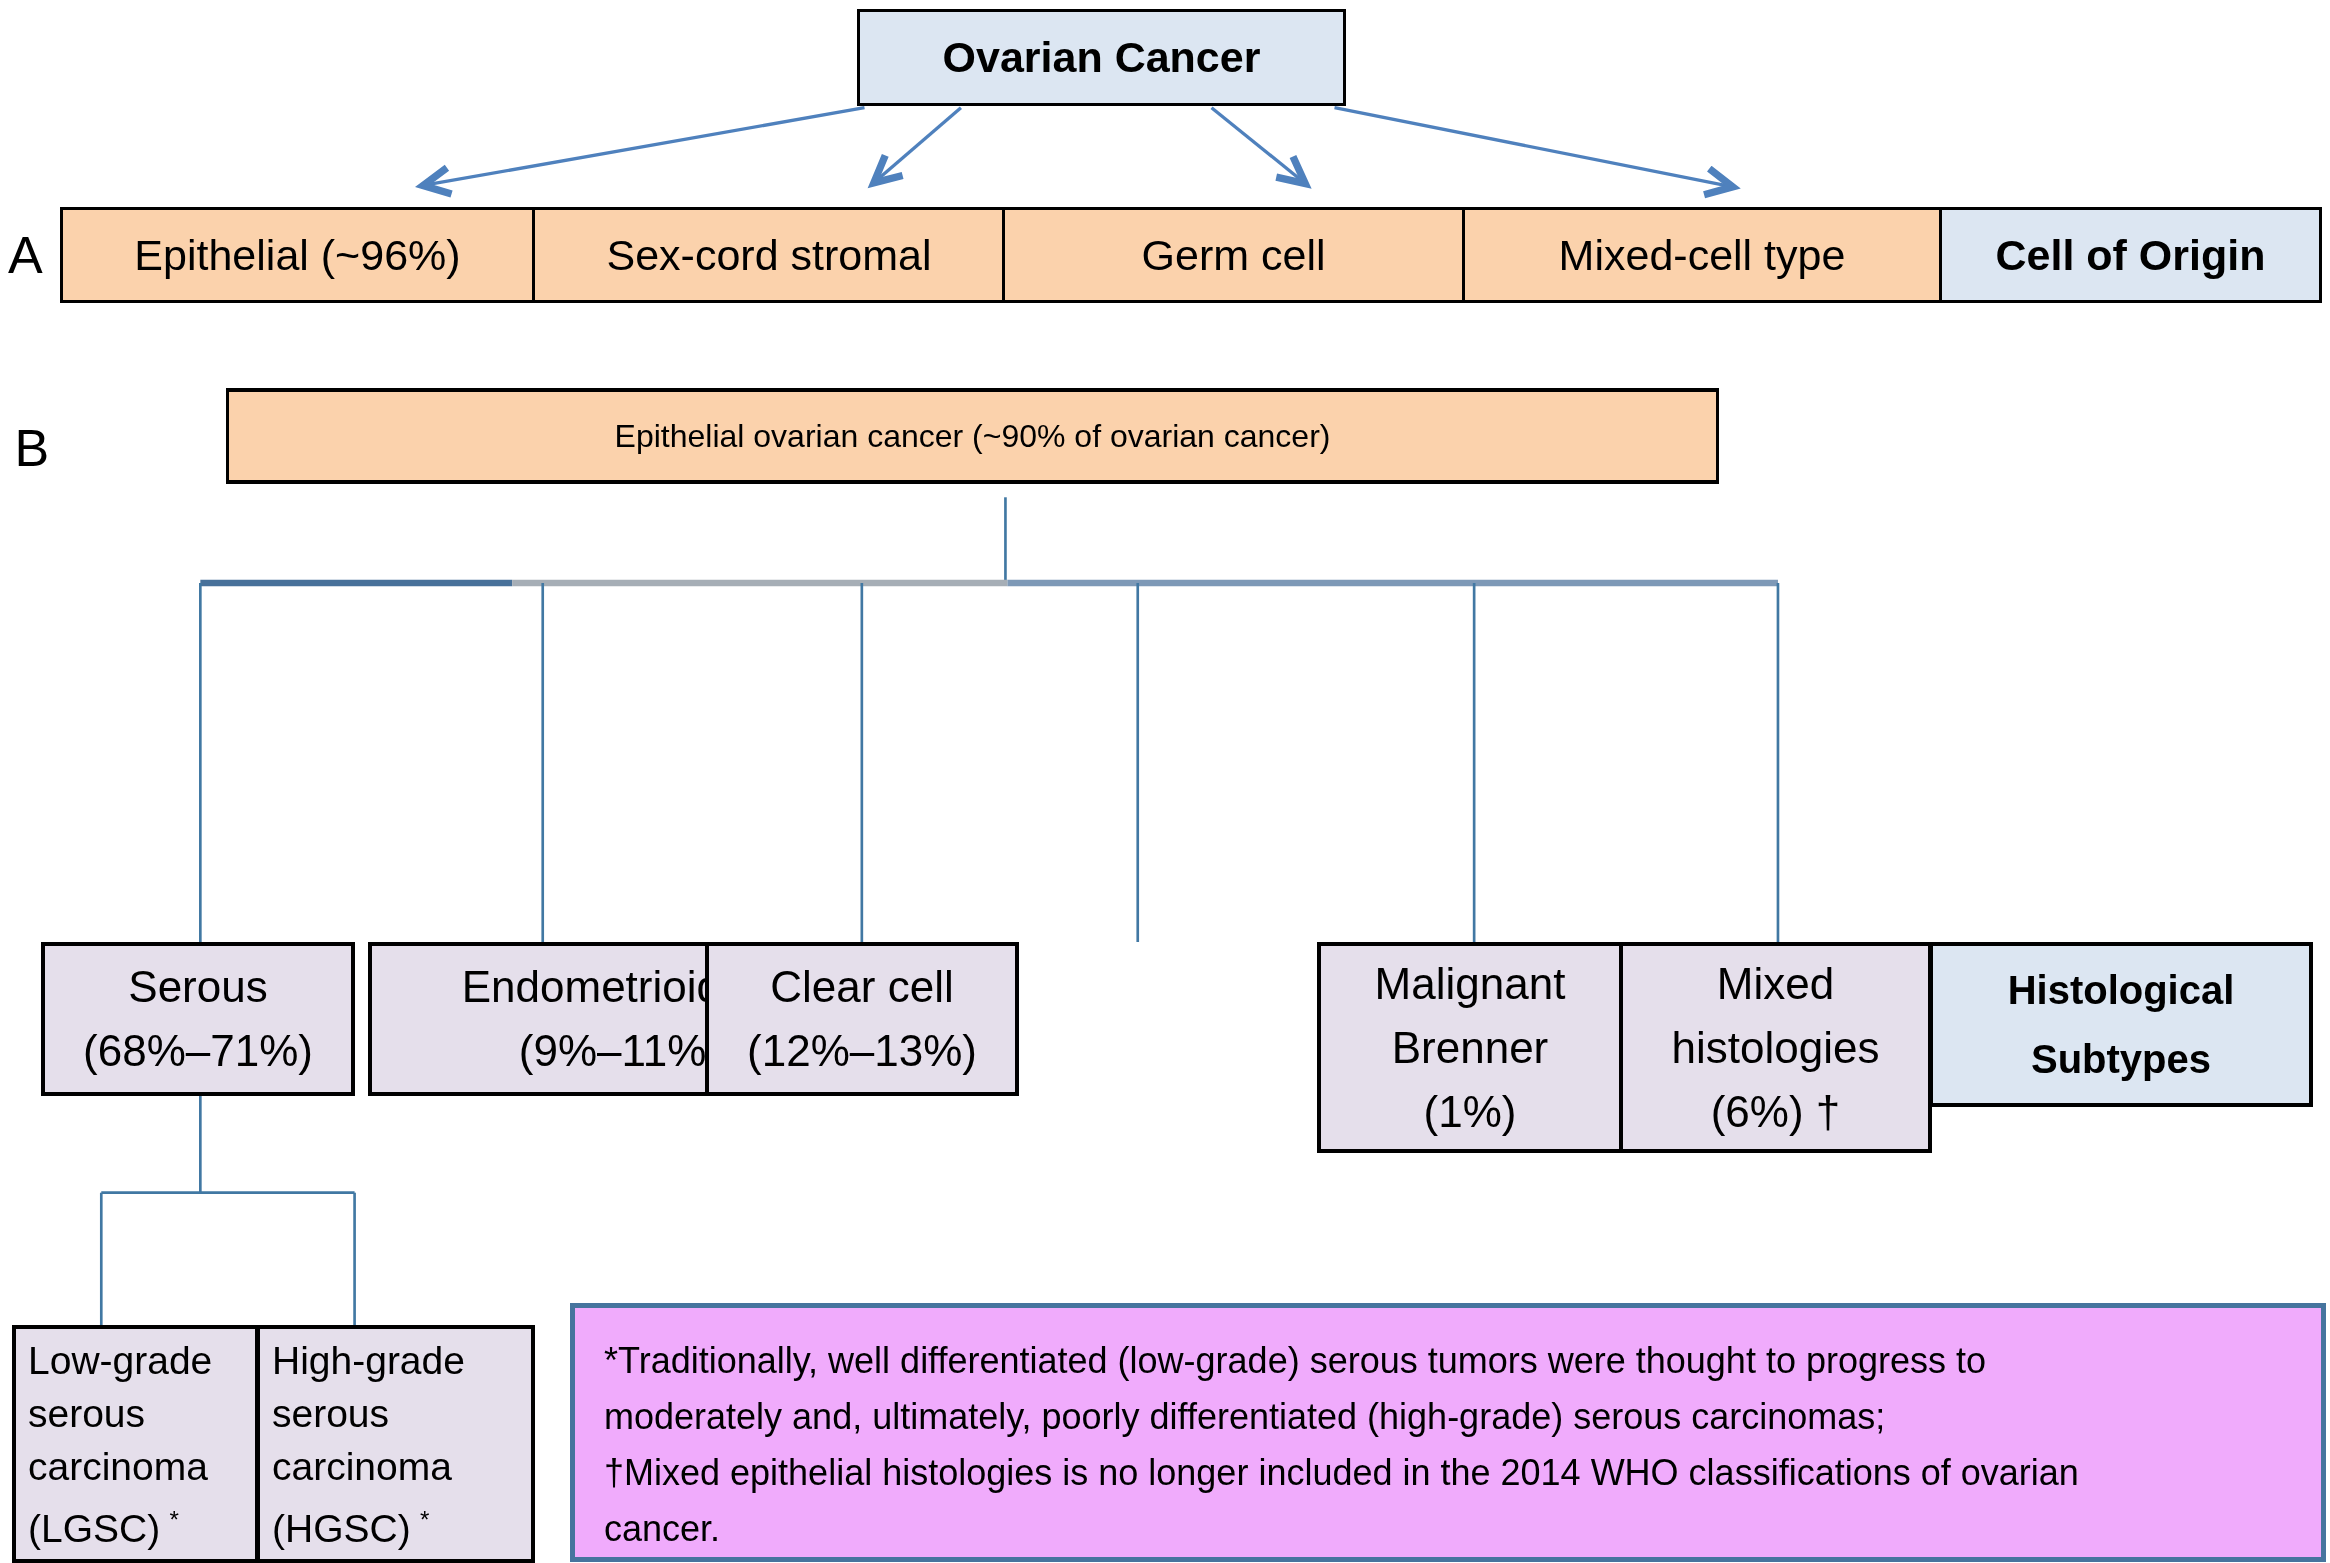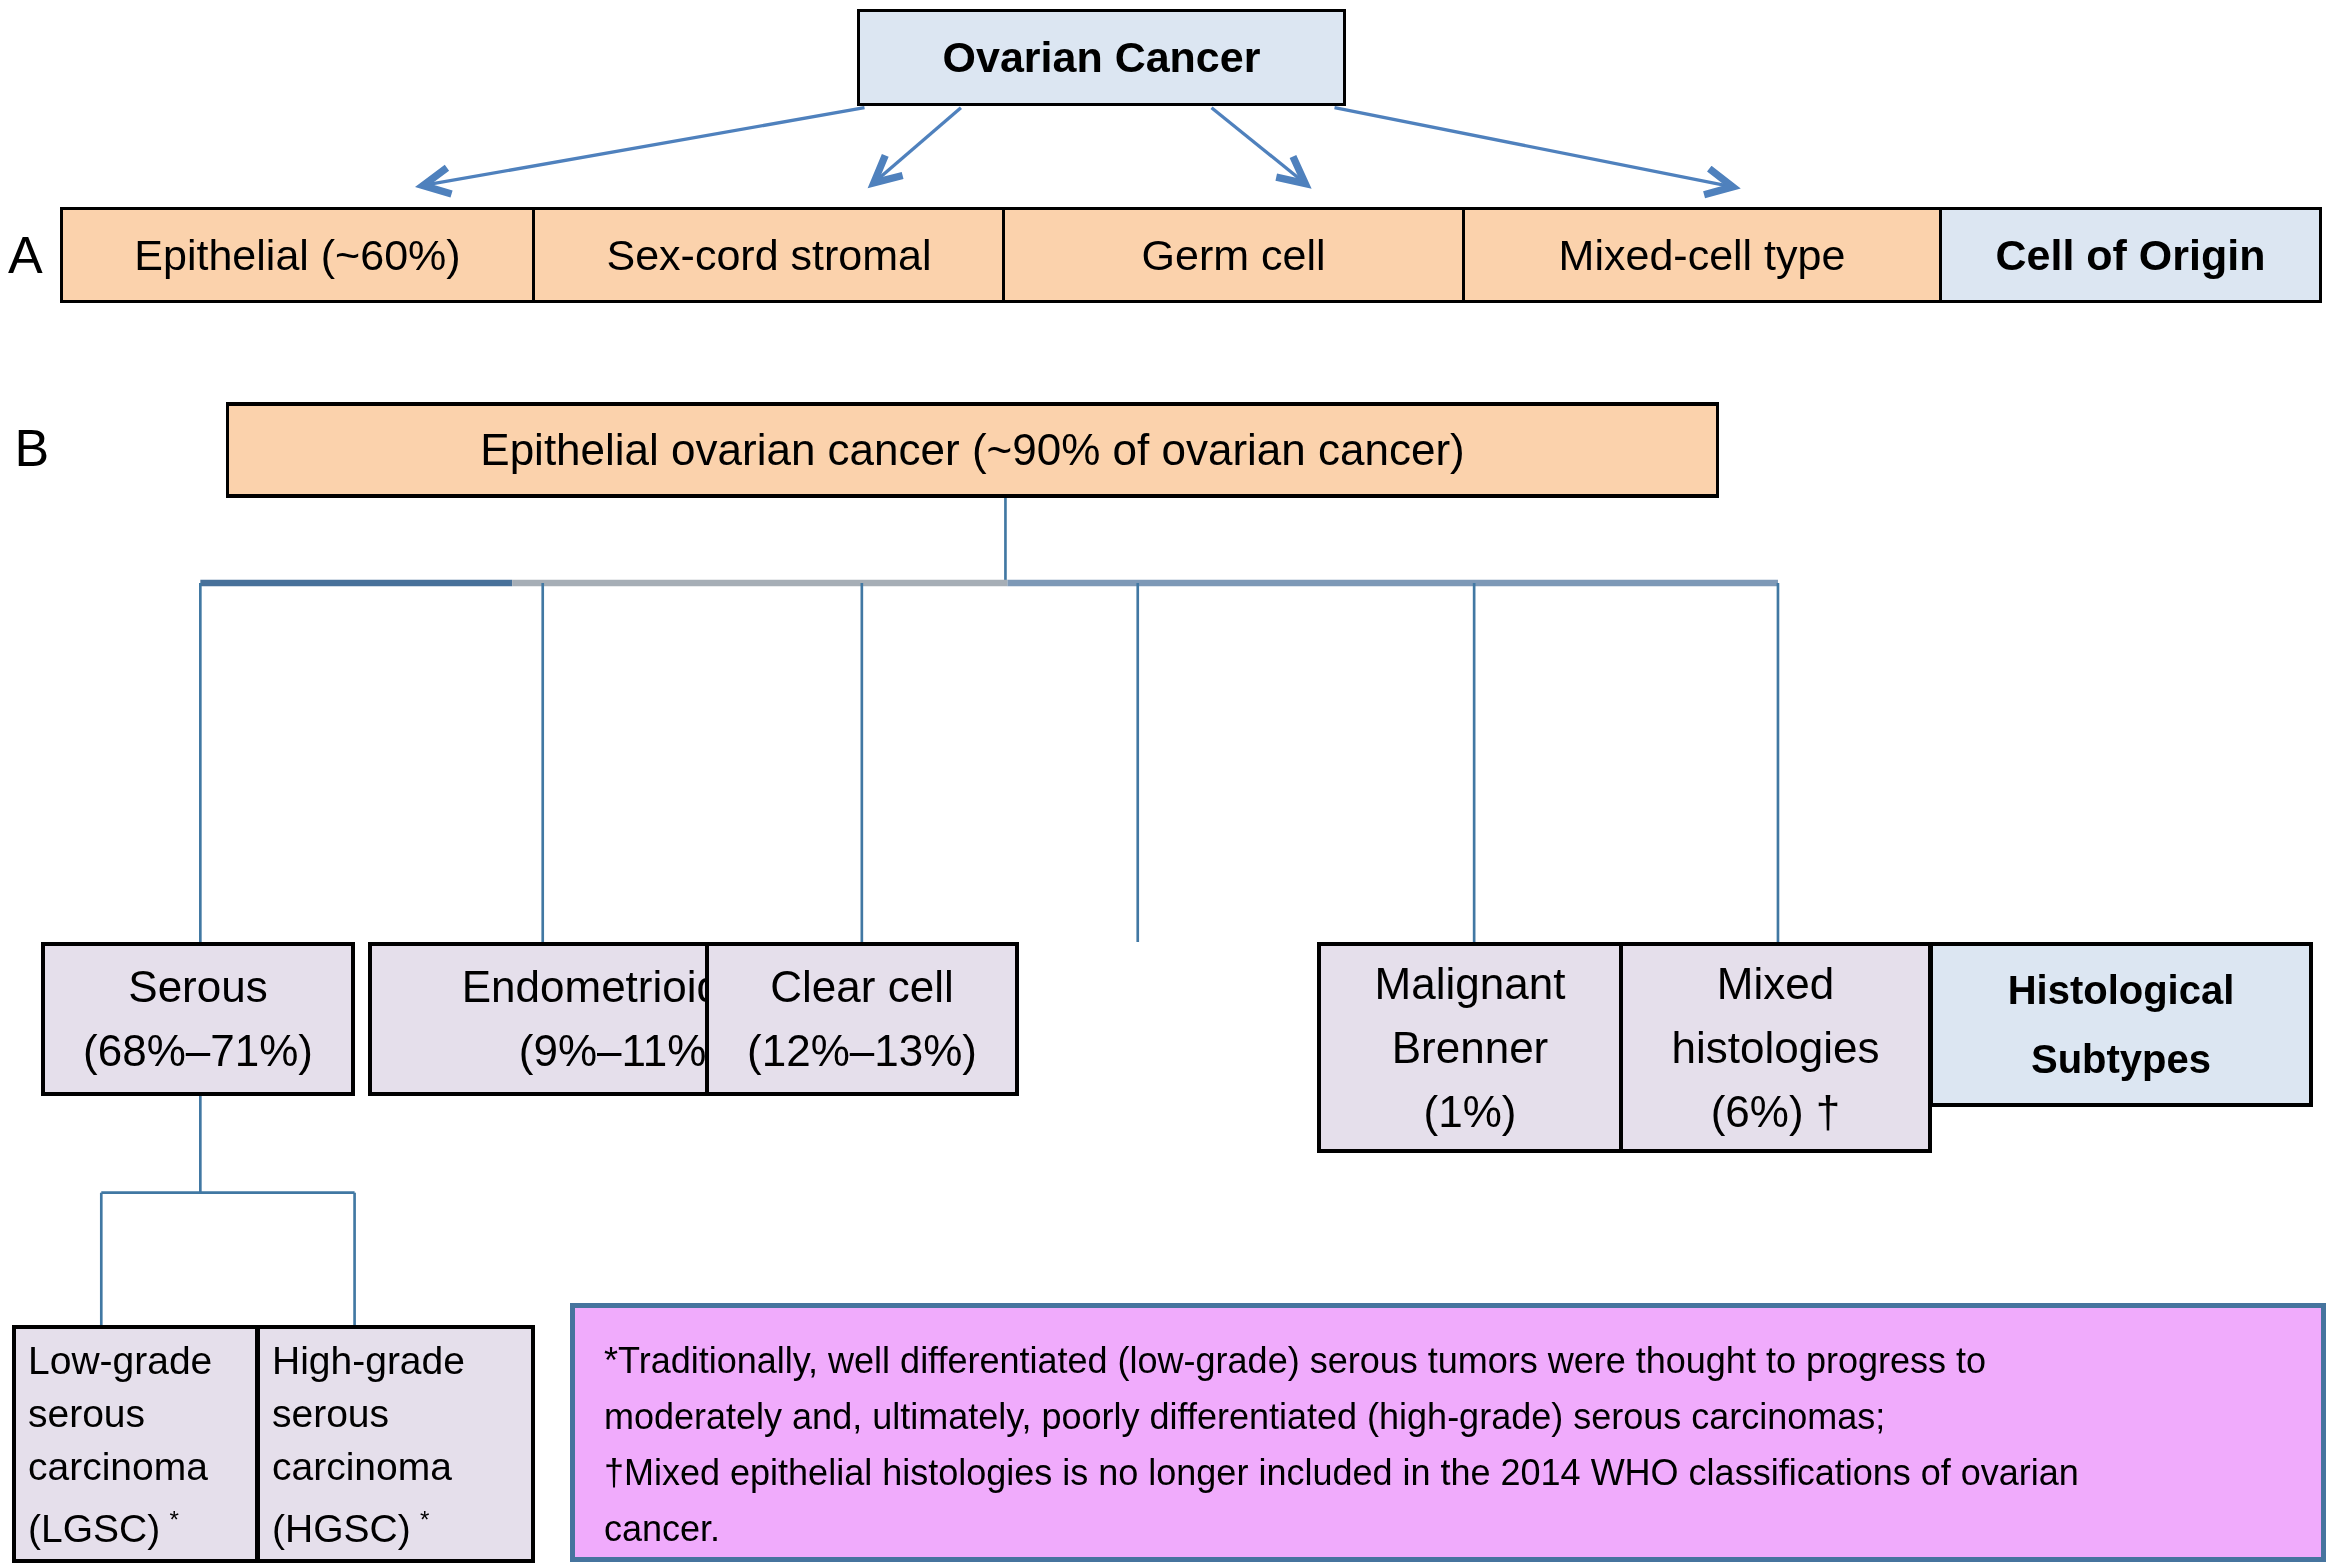--- a/index.html
+++ b/index.html
@@ -7,21 +7,21 @@
   .canvas{position:relative;width:2330px;height:1563px;background:#ffffff;overflow:hidden;}
   .box{position:absolute;box-sizing:border-box;border:3.3px solid #000;
        display:flex;align-items:center;justify-content:center;text-align:center;}
   .peach{background:#FBD2AC;}
   .blue{background:#DCE6F2;}
   .lav{background:#E5DFEB;}
   .rowa-cell{top:207px;height:96px;font-size:43px;}
   .caption-bold{font-weight:bold;}
   .panel-label{position:absolute;font-size:52px;color:#000;}
   .title-box{left:857px;top:9.3px;width:489px;height:97px;font-size:43px;font-weight:bold;}
-  .root-box{left:226px;top:402px;width:1493px;height:96px;font-size:44px;
+  .root-box{left:226px;top:388px;width:1493px;height:96px;font-size:32px;
             border-top-width:4.7px;border-bottom-width:4.7px;}
   .sub-box{border-width:4px;flex-direction:column;font-size:44px;line-height:64px;top:942px;}
   .sub-caption{font-size:40px;font-weight:bold;line-height:69px;}
   .child-box{border-width:4px;flex-direction:column;align-items:flex-start;
              justify-content:center;text-align:left;font-size:39px;line-height:53px;
              padding-left:12px;top:1325px;height:238px;}
   .child-box sup{font-size:0.62em;margin-left:9.3px;}
   .footnote-box{left:570px;top:1303px;width:1756px;height:259px;background:#f0abfc;
                 border:5.3px solid #46749E;position:absolute;box-sizing:border-box;
                 padding:25px 13.3px 0 29px;font-size:36px;line-height:56px;}
@@ -64,21 +64,21 @@
     <line x1="533" y1="1794" x2="533" y2="1994" stroke="#4178A3" stroke-width="4"></line>
   </svg>
 
   <div class="box blue title-box">
     <span>Ovarian Cancer</span>
   </div>
 
   <div class="panel-label" style="left:8px;top:225px;">A</div>
 
   <div class="box peach rowa-cell" style="left:60px;width:475px;">
-    <span>Epithelial (~60%)</span>
+    <span>Epithelial (~96%)</span>
   </div>
   <div class="box peach rowa-cell" style="left:532px;width:474px;">
     <span>Sex-cord stromal</span>
   </div>
   <div class="box peach rowa-cell" style="left:1002px;width:463px;">
     <span>Germ cell</span>
   </div>
   <div class="box blue rowa-cell caption-bold" style="left:1939px;width:383px;">
     <span>Cell of Origin</span>
   </div>

